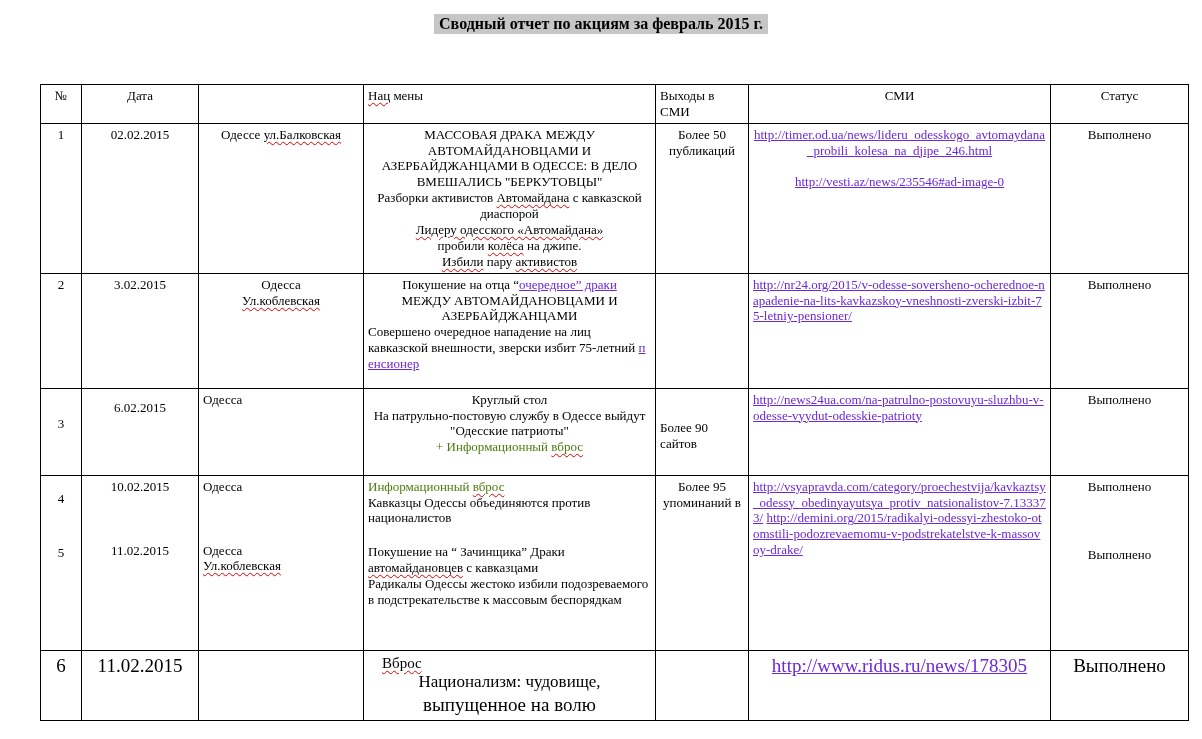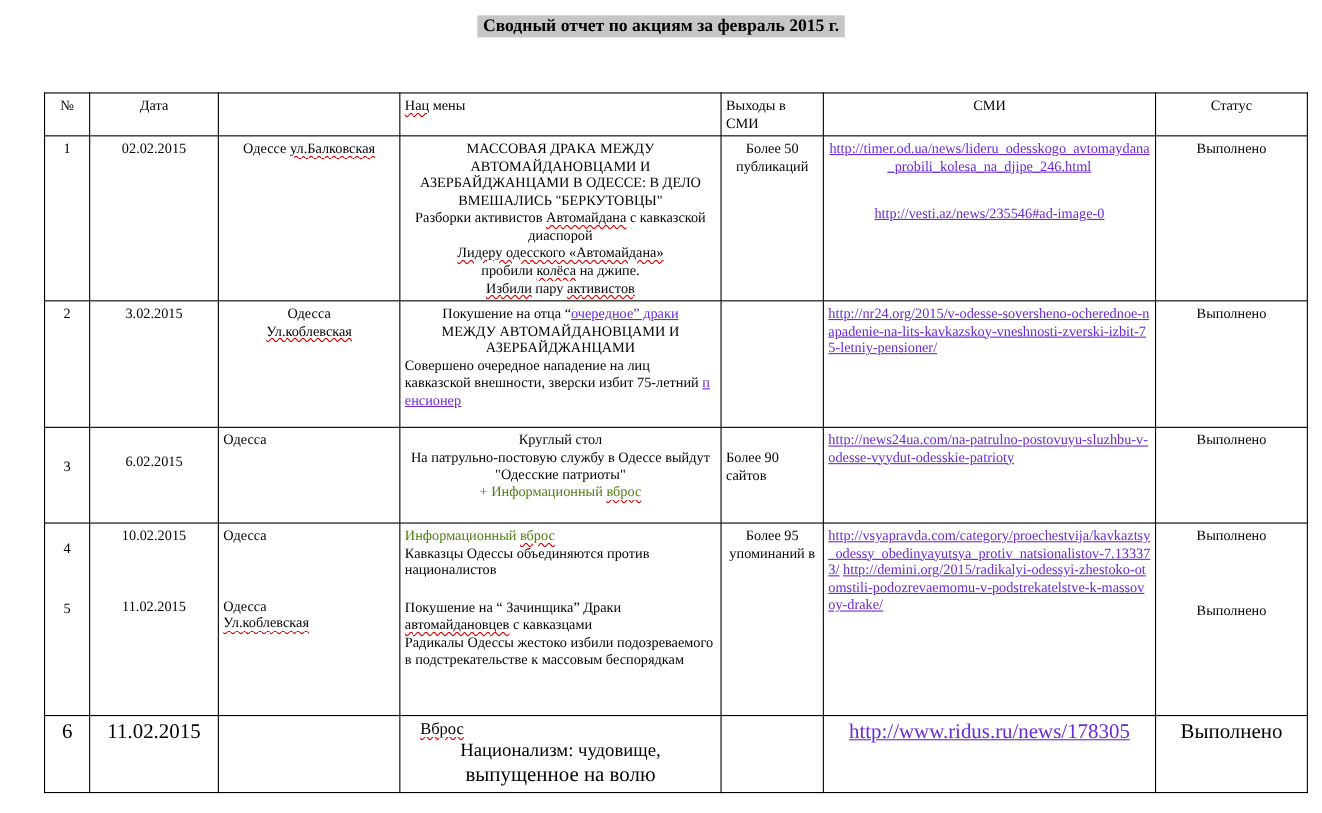--- a/index.html
+++ b/index.html
@@ -21,25 +21,25 @@
   tr.r45 td { height:175px; }
   tr.r6 td { height:65px; }
   .sq { text-decoration:underline; text-decoration-style:wavy;
         text-decoration-color:#dd0000; text-decoration-thickness:1px;
         text-underline-offset:2px; }
   .red { color:#4d7c0f; }
   .lnk { color:#6d28d9; text-decoration:underline; cursor:pointer;
          word-break:break-all; }
   .urlcell { word-break:break-all; }
   .gap-lg { margin-top:18px; }
-  .mt8  { margin-top:20px; }
+  .mt8  { margin-top:8px; }
   .mt12 { margin-top:12px; }
-  .mt16 { margin-top:28px; }
+  .mt16 { margin-top:16px; }
   .mt24 { margin-top:24px; }
-  .mt28 { margin-top:16px; }
+  .mt28 { margin-top:28px; }
   .mt38 { margin-top:38px; }
   .mt48 { margin-top:48px; }
   .mt52 { margin-top:52px; }
   
   .f15 { font-size:15px; }
   .f17 { font-size:17px; }
   .f19 { font-size:19px; line-height:1.25; }
   .ind14 { padding-left:14px; }
 </style>
 </head>

